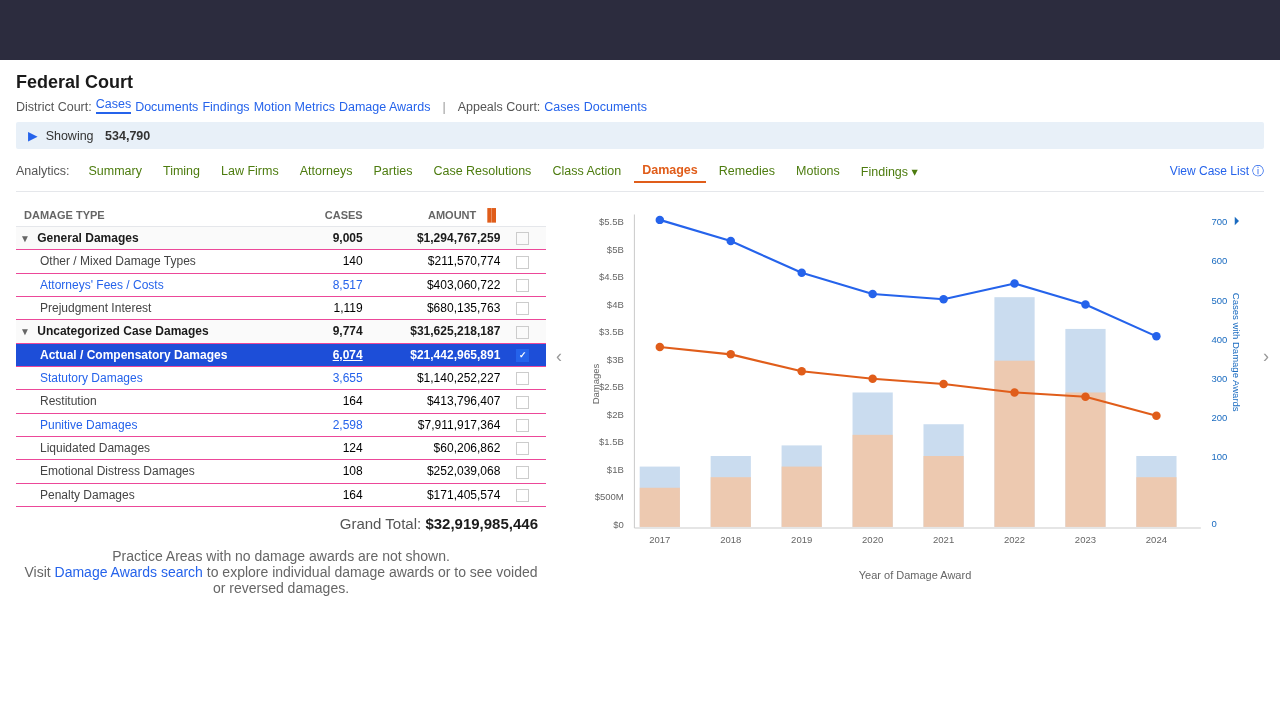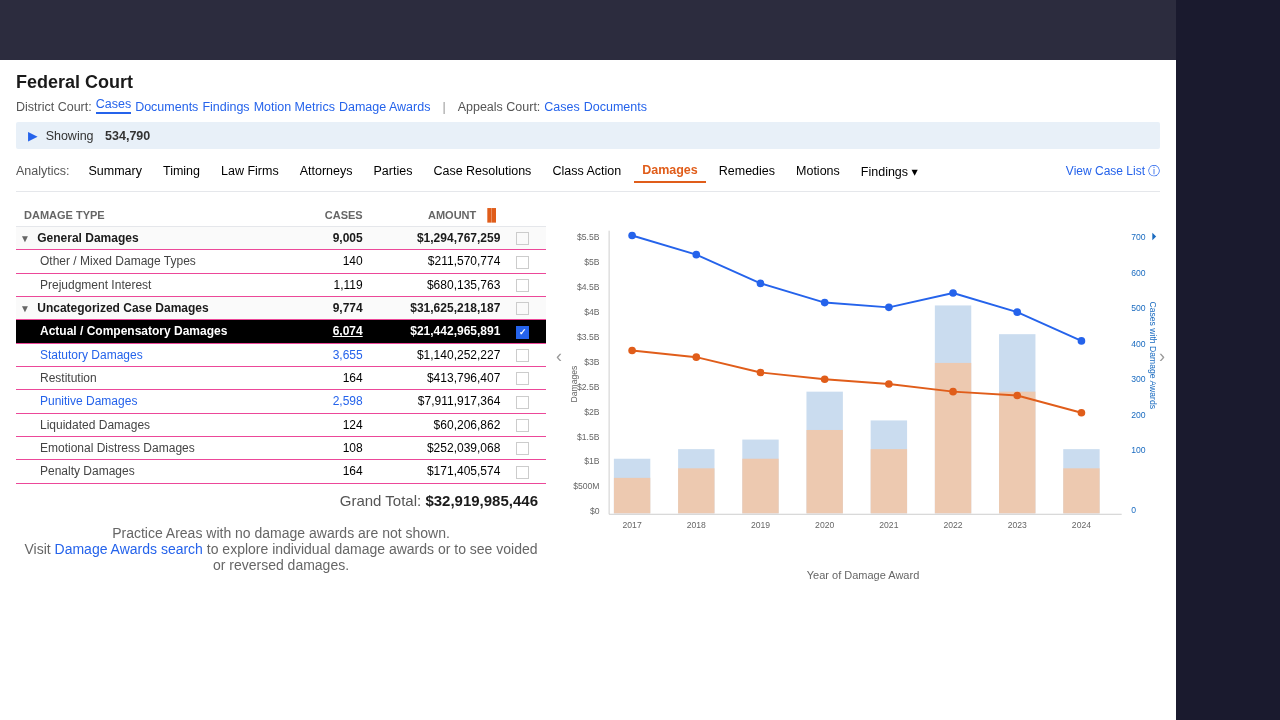--- a/index.html
+++ b/index.html
@@ -1,45 +1,45 @@
 <!DOCTYPE html>
 <html><head>
   <meta charset="utf-8">
   <style>
     * { margin: 0; padding: 0; box-sizing: border-box; }
     body { font-family: -apple-system, BlinkMacSystemFont, 'Segoe UI', sans-serif; font-size: 13px; background: #1a1a2e; }
-    .main-container { background: #fff; width: 1176px; min-height: 720px; }
+    .main-container { background: #fff; width: 1280px; min-height: 720px; }
     .top-bar { background: #2c2c3e; height: 60px; }
     .content-area { padding: 12px 16px; }
     .page-title { font-size: 18px; font-weight: 600; color: #1a1a1a; margin-bottom: 4px; }
     .nav-links { display: flex; gap: 4px; align-items: flex-end; margin-bottom: 8px; font-size: 12.5px; color: #555; }
     .nav-links span { color: #555; }
     .nav-links a { color: #2563eb; text-decoration: none; cursor: pointer; }
     .nav-links a.active { border-bottom: 2px solid #2563eb; padding-bottom: 1px; }
     .nav-links .separator { margin: 0 8px; color: #999; }
     .filter-bar { background: #e8f0f8; padding: 6px 12px; font-size: 12.5px; color: #333; margin-bottom: 10px; border-radius: 2px; display: flex; align-items: center; gap: 4px; }
     .filter-bar .arrow { color: #2563eb; margin-right: 4px; }
     .filter-bar strong { font-weight: 700; }
     .analytics-bar { display: flex; align-items: center; gap: 5px; border-bottom: 1px solid #e5e7eb; padding-bottom: 8px; margin-bottom: 12px; }
     .analytics-label { color: #555; font-size: 12.5px; margin-right: 6px; }
-    .analytics-tab { padding: 4px 8px; font-size: 12.5px; color: #000000; cursor: pointer; text-decoration: none; border-radius: 3px; }
+    .analytics-tab { padding: 4px 8px; font-size: 12.5px; color: #4d7c0f; cursor: pointer; text-decoration: none; border-radius: 3px; }
     .analytics-tab.active { color: #e05d1a; border-bottom: 2px solid #e05d1a; border-radius: 0; font-weight: 600; }
     .view-case-list { margin-left: auto; font-size: 12px; color: #2563eb; cursor: pointer; display: flex; align-items: center; gap: 3px; }
     .main-content { display: flex; gap: 20px; }
     .table-section { flex: 0 0 530px; }
     .chart-section { flex: 1; }
     .damage-table { width: 100%; border-collapse: collapse; font-size: 12px; }
     .damage-table th { text-align: left; padding: 4px 8px; color: #666; font-weight: 600; font-size: 11px; text-transform: uppercase; border-bottom: 1px solid #e5e7eb; }
     .damage-table th.right { text-align: right; }
     .damage-table td { padding: 4px 8px; border-bottom: 1px solid #ec4899; }
     .damage-table td.right { text-align: right; }
     .damage-table tr.group-header td { font-weight: 600; color: #1a1a1a; background: #fafafa; }
     .damage-table tr.group-header td:first-child { padding-left: 4px; }
     .damage-table tr.sub-row td:first-child { padding-left: 24px; color: #444; }
-    .damage-table tr.active-row { background: #000000; }
+    .damage-table tr.active-row { background: #1d4ed8; }
     .damage-table tr.active-row td { color: #fff; font-weight: 600; }
     .damage-table tr.active-row a { color: #fff; }
     .link-blue { color: #2563eb; text-decoration: none; }
     .checkbox { width: 13px; height: 13px; border: 1px solid #ccc; display: inline-block; cursor: pointer; vertical-align: middle; }
     .checkbox.checked { background: #2563eb; border-color: #2563eb; display: inline-flex; align-items: center; justify-content: center; color: white; font-size: 9px; }
     .collapse-icon { cursor: pointer; color: #666; margin-right: 4px; font-size: 10px; }
     .grand-total { text-align: right; padding: 8px; font-size: 15px; color: #555; }
     .grand-total strong { color: #1a1a1a; }
     .footer-notes { padding: 8px; font-size: 14px; color: #666; text-align: center; }
     .footer-notes a { color: #2563eb; }
@@ -125,20 +125,26 @@
               <td class="right">$1,294,767,259</td>
               <td><span class="checkbox"></span></td>
             </tr>
             <tr class="sub-row">
               <td>Other / Mixed Damage Types</td>
               <td class="right">140</td>
               <td class="right">$211,570,774</td>
               <td><span class="checkbox"></span></td>
             </tr>
             <tr class="sub-row">
+              <td><a class="link-blue">Attorneys' Fees / Costs</a></td>
+              <td class="right"><a class="link-blue">8,517</a></td>
+              <td class="right">$403,060,722</td>
+              <td><span class="checkbox"></span></td>
+            </tr>
+            <tr class="sub-row">
               <td>Prejudgment Interest</td>
               <td class="right">1,119</td>
               <td class="right">$680,135,763</td>
               <td><span class="checkbox"></span></td>
             </tr>
 
             <tr class="group-header">
               <td>
                 <span class="collapse-icon">▼</span>
                 <strong>Uncategorized Case Damages</strong>

